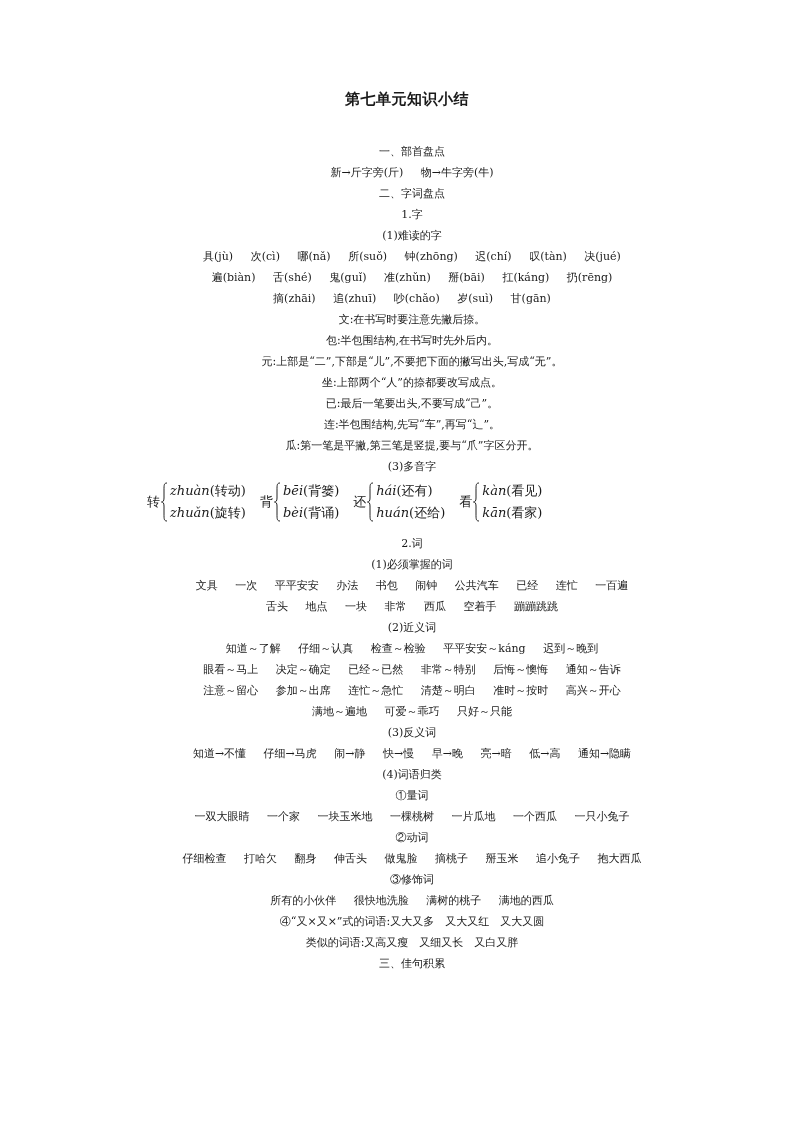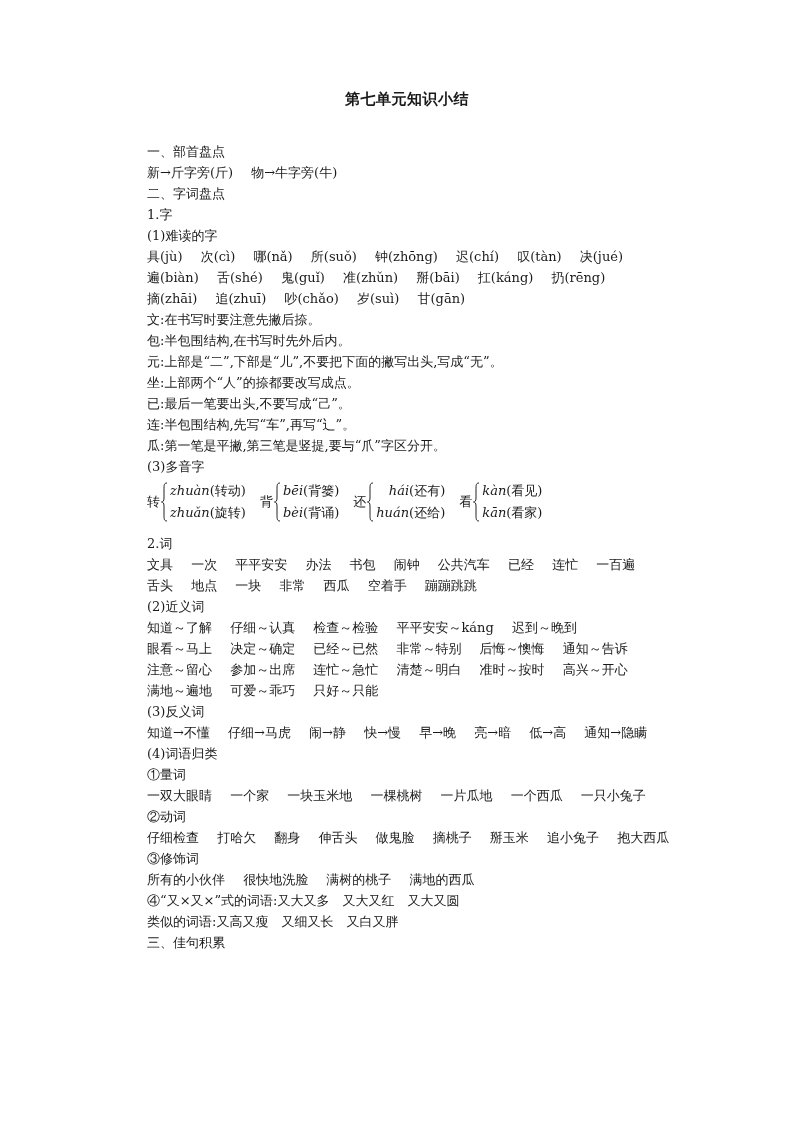--- a/index.html
+++ b/index.html
@@ -10,37 +10,37 @@
   }
   .page { position: absolute; left: 147px; top: 0; width: 520px; }
   .title {
     position: absolute; left: 0; width: 520px; top: 90px;
     text-align: center; font-size: 15px; font-weight: bold;
     font-family: "DejaVu Sans", "Liberation Sans", sans-serif;
     letter-spacing: 0.5px;
   }
   .content { position: absolute; left: 0; top: 141px; width: 530px; }
   .line {
-    height: 21px; line-height: 21px; font-size: 13px; white-space: nowrap;
+    height: 21px; line-height: 21px; font-size: 11px; white-space: nowrap; text-align: center;
   }
   .line span.item { margin-right: 14px; }
   .line span.item:last-child { margin-right: 0; }
   .poly-row {
     height: 46px; display: flex; align-items: center; margin: 2px 0 8px 0;
     font-size: 13px;
   }
   .poly {
     display: flex; align-items: center; margin-right: 14px;
   }
   .poly-char { font-size: 13px; margin-right: 1px; }
   .brace {
     width: 7px; height: 40px; margin-right: 2px;
   }
   .poly-opts { display: flex; flex-direction: column; justify-content: space-between; height: 44px; }
-  .poly-opt { line-height: 22px; font-size: 13px; white-space: nowrap; text-align: right; }
+  .poly-opt { line-height: 22px; font-size: 13px; white-space: nowrap; }
   .py { font-style: italic; font-family: "DejaVu Serif", serif; }
 </style>
 </head>
 <body>
 
 <div class="page">
   <div class="title">第七单元知识小结</div>
 
   <div class="content">
     <div class="line">一、部首盘点</div>
@@ -126,20 +126,21 @@
             <path d="M6 1 C3 1 3 3 3 8 L3 16 C3 19 2 20 0.5 20 C2 20 3 21 3 24 L3 32 C3 37 3 39 6 39" fill="none" stroke="#222" stroke-width="1"></path>
           </svg>
         <div class="poly-opts">
           <div class="poly-opt"><span class="py">kàn</span><span>(看见)</span></div>
           <div class="poly-opt"><span class="py">kān</span><span>(看家)</span></div>
         </div>
       </div>
     </div>
 
     <div class="line">2.词</div>
+    <div class="line">(1)必须掌握的词</div>
     <div class="line">
       <span class="item">文具</span>
       <span class="item">一次</span>
       <span class="item">平平安安</span>
       <span class="item">办法</span>
       <span class="item">书包</span>
       <span class="item">闹钟</span>
       <span class="item">公共汽车</span>
       <span class="item">已经</span>
       <span class="item">连忙</span>

